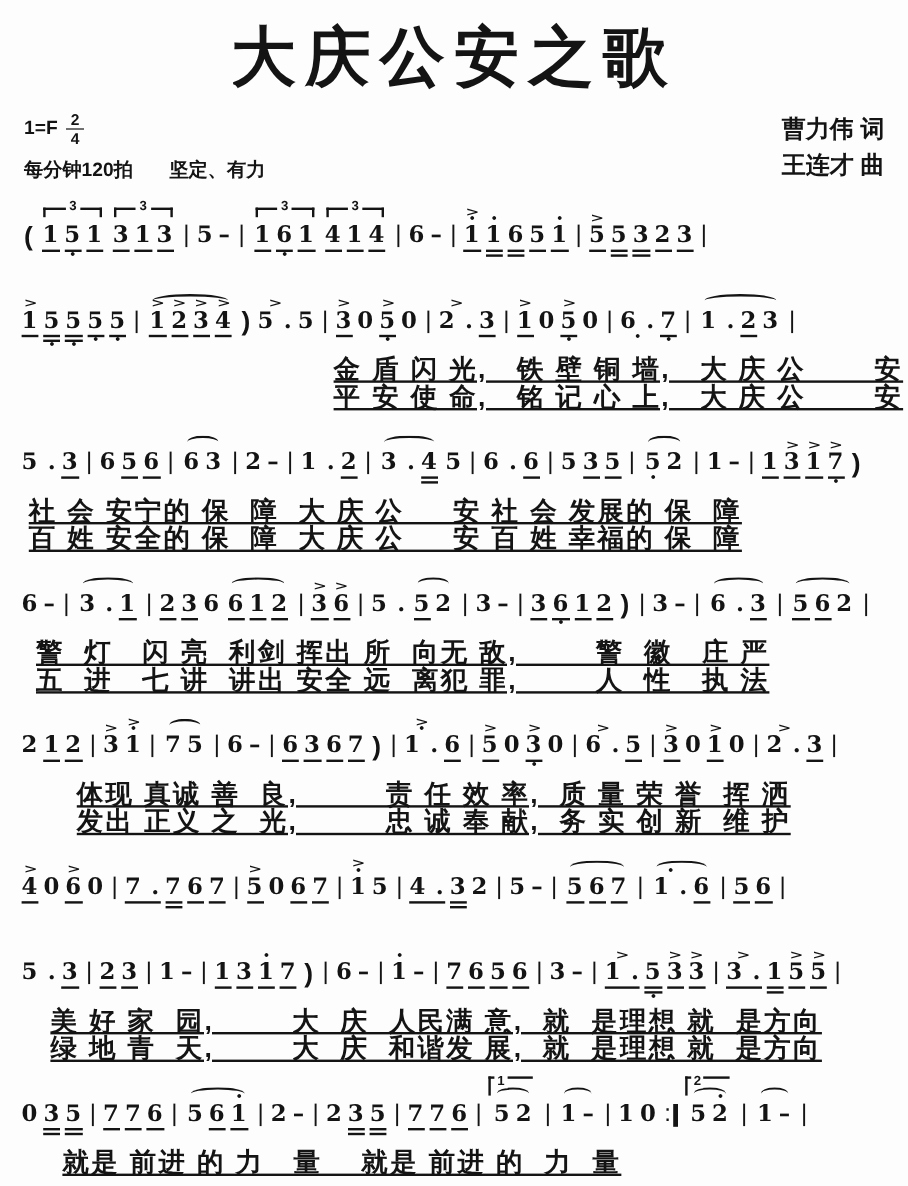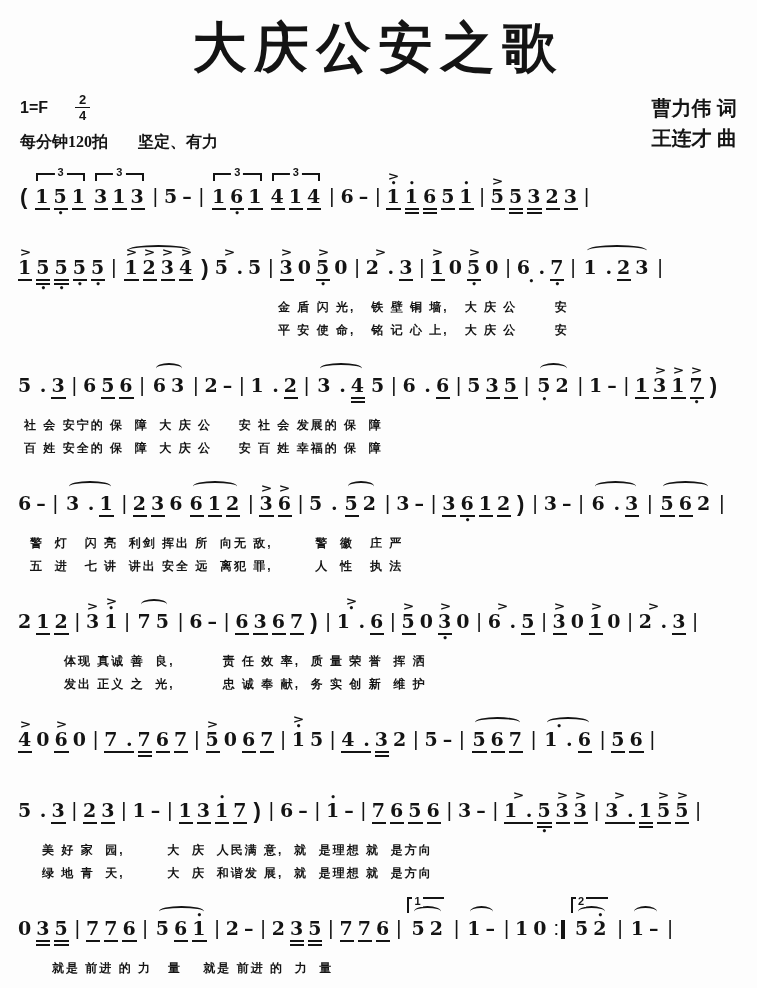--- a/index.html
+++ b/index.html
@@ -2,25 +2,25 @@
 <html><head>
 <meta charset="utf-8">
 <style>
   html,body{margin:0;padding:0;}
   body{width:757px;height:988px;background:#fdfdfd;overflow:hidden;
        font-family:"Liberation Sans",sans-serif;color:#141414;}
   .page{padding:6px 16px 0 16px;}
   .title{text-align:center;font-size:54px;font-weight:700;letter-spacing:8px;
          margin:6px 0 8px 0;font-family:"DejaVu Serif",serif;}
   .meta{display:flex;justify-content:space-between;align-items:flex-start;padding:0 4px;}
-  .meta-l .keyrow{font-weight:700;font-size:16px;display:flex;align-items:center;gap:20px;}
+  .meta-l .keyrow{font-weight:700;font-size:16px;display:flex;align-items:center;}
   .frac{display:inline-block;text-align:center;margin-left:7px;font-size:13px;line-height:13px;font-weight:700;}
   .frac .t{display:block;border-bottom:1.8px solid #141414;padding:0 4px 1px;}
   .frac .b{display:block;padding-top:1px;}
-  .temporow{font-weight:700;font-size:16px;margin-top:10px;font-family:Liberation Serif, serif;}
+  .temporow{font-weight:700;font-size:16px;margin-top:10px;}
   .temporow .expr{margin-left:26px;}
   .meta-r{text-align:right;font-weight:700;font-size:20px;line-height:30px;}
 
   .sys{margin:6px 0 2px 0;}
   .notation{display:flex;align-items:flex-start;padding-top:13px;min-height:52px;}
   .note{display:inline-flex;flex-direction:column;align-items:center;margin:0 2px;
         font-family:"DejaVu Serif",serif;font-weight:700;}
   .tm{min-height:14px;display:flex;flex-direction:column;justify-content:flex-end;align-items:center;}
   .tm .ac{font-size:11px;line-height:9px;font-weight:900;transform:scale(1.25,.95);font-style:normal;}
   .tm .od{font-size:9px;line-height:5px;font-style:normal;}
@@ -36,21 +36,21 @@
         border:2px solid #141414;border-bottom:none;}
   .grp.tri::after{content:"3";position:absolute;top:-5px;left:50%;transform:translateX(-50%);
         font-size:11px;line-height:11px;font-weight:700;background:#fdfdfd;padding:0 3px;}
   .grp.slur::before{content:"";position:absolute;left:5px;right:5px;top:2px;height:9px;
         border-top:2px solid #141414;border-radius:100% 100% 0 0;}
   .grp.volta::before{content:"";position:absolute;left:0;right:4px;top:-7px;height:14px;
         border-top:2px solid #141414;border-left:2px solid #141414;}
   .grp.volta::after{content:attr(data-n);position:absolute;top:-9px;left:5px;font-size:11px;
         line-height:12px;font-weight:700;background:#fdfdfd;padding:0 2px;}
   .lyrics{margin-top:1px;}
-  .lyr{font-size:12px;font-weight:700;white-space:pre;line-height:23px;letter-spacing:2px;}
+  .lyr{font-size:22px;font-weight:700;white-space:pre;line-height:23px;letter-spacing:2px;text-decoration:underline;}
 </style>
 </head>
 <body>
 
 <div class="page">
 
   <h1 class="title">大庆公安之歌</h1>
 
   <div class="meta">
     <div class="meta-l">

